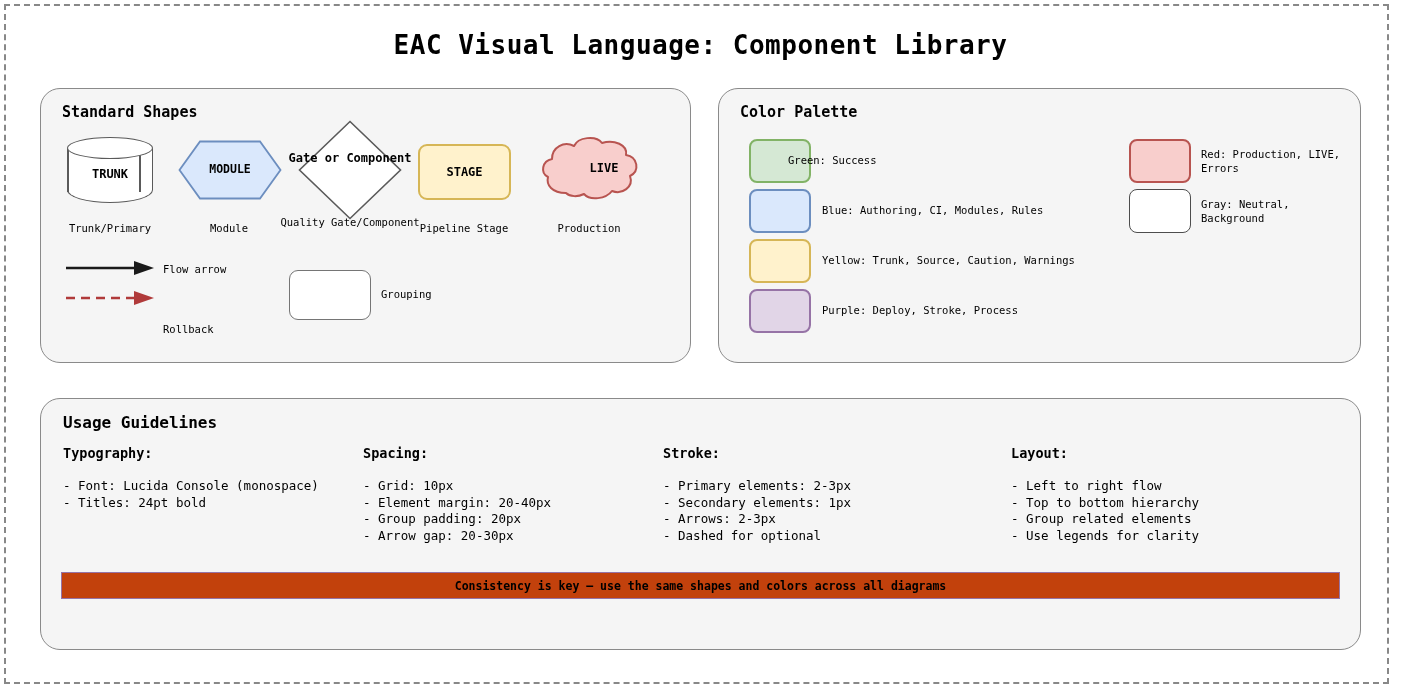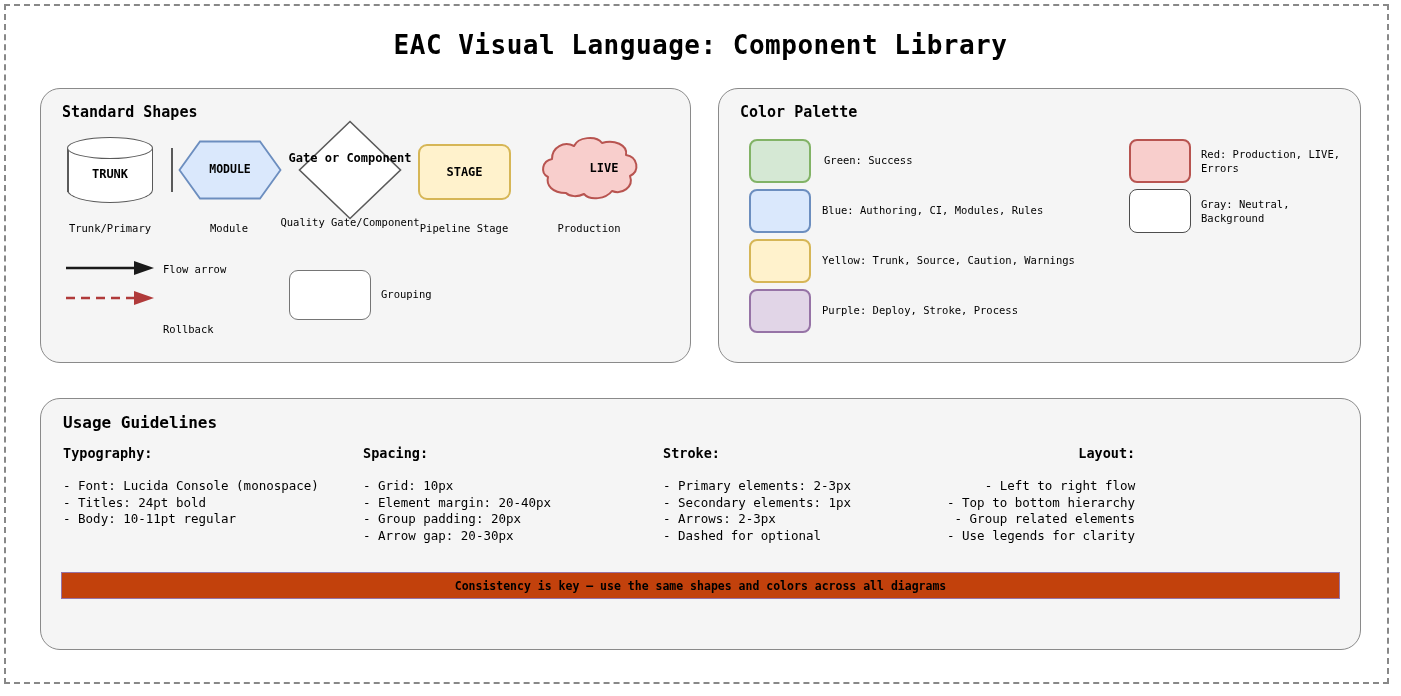--- a/index.html
+++ b/index.html
@@ -56,21 +56,21 @@
     transform: translateX(-50%);
     white-space: nowrap;
     font-size: 10.5px;
     line-height: 13px;
     color: #000;
   }
 
   .cylinder {
     position: absolute;
     left: 67px; top: 137px;
-    width: 106px; height: 66px;
+    width: 74px; height: 66px;
   }
   .cyl-body {
     position: absolute;
     left: 0; top: 11px;
     width: 86px; height: 55px;
     border: 1.6px solid #5a5a5a;
     border-top: none;
     border-radius: 0 0 43px 43px / 0 0 13px 13px;
     background: #ffffff;
     box-sizing: border-box;
@@ -286,21 +286,21 @@
 </div>
 <div class="legend-label" style="left:163px; top:293px;margin-top:30px;">Rollback</div>
 
 <div class="grouping-box"></div>
 <div class="legend-label" style="left:381px; top:288px;">Grouping</div>
 
 <div class="panel" id="palette-panel"></div>
 <div class="panel-title" style="left:740px; top:103px;">Color Palette</div>
 
 <div class="swatch" style="left:749px; top:139px; background:#d5e8d4; border:2px solid #82b366;"></div>
-<div class="swatch-label" style="left:824px; top:153px;">Green: Success</div>
+<div class="swatch-label" style="left:788px; top:153px;">Green: Success</div>
 
 <div class="swatch" style="left:749px; top:189px; background:#dae8fc; border:2px solid #6c8ebf;"></div>
 <div class="swatch-label" style="left:822px; top:203px;">Blue: Authoring, CI, Modules, Rules</div>
 
 <div class="swatch" style="left:749px; top:239px; background:#fff2cc; border:2px solid #d6b656;"></div>
 <div class="swatch-label" style="left:822px; top:253px;">Yellow: Trunk, Source, Caution, Warnings</div>
 
 <div class="swatch" style="left:749px; top:289px; background:#e1d5e7; border:2px solid #9673a6;"></div>
 <div class="swatch-label" style="left:822px; top:303px;">Purple: Deploy, Stroke, Process</div>
 
@@ -312,40 +312,39 @@
 <div class="swatch-label" style="left:1201px; top:197px;">Gray: Neutral,
 Background</div>
 
 <div class="panel" id="usage-panel"></div>
 <div class="panel-title" style="left:63px; top:413px; font-size:16px;">Usage Guidelines</div>
 
 <div class="usage-col" style="left:63px;">
   <div class="usage-head">Typography:</div>
   <div class="usage-item">- Font: Lucida Console (monospace)</div>
   <div class="usage-item">- Titles: 24pt bold</div>
-  <div class="usage-item">- Body: 10-11pt regular</div>
 </div>
 
 <div class="usage-col" style="left:363px;">
   <div class="usage-head">Spacing:</div>
   <div class="usage-item">- Grid: 10px</div>
   <div class="usage-item">- Element margin: 20-40px</div>
   <div class="usage-item">- Group padding: 20px</div>
   <div class="usage-item">- Arrow gap: 20-30px</div>
 </div>
 
 <div class="usage-col" style="left:663px;">
   <div class="usage-head">Stroke:</div>
   <div class="usage-item">- Primary elements: 2-3px</div>
   <div class="usage-item">- Secondary elements: 1px</div>
   <div class="usage-item">- Arrows: 2-3px</div>
   <div class="usage-item">- Dashed for optional</div>
 </div>
 
-<div class="usage-col" style="left:947px;text-align:right;">
+<div class="usage-col" style="left:1011px;">
   <div class="usage-head">Layout:</div>
   <div class="usage-item">- Left to right flow</div>
   <div class="usage-item">- Top to bottom hierarchy</div>
   <div class="usage-item">- Group related elements</div>
   <div class="usage-item">- Use legends for clarity</div>
 </div>
 
 <div class="banner">
   <span>Consistency is key – use the same shapes and colors across all diagrams</span>
 </div>

